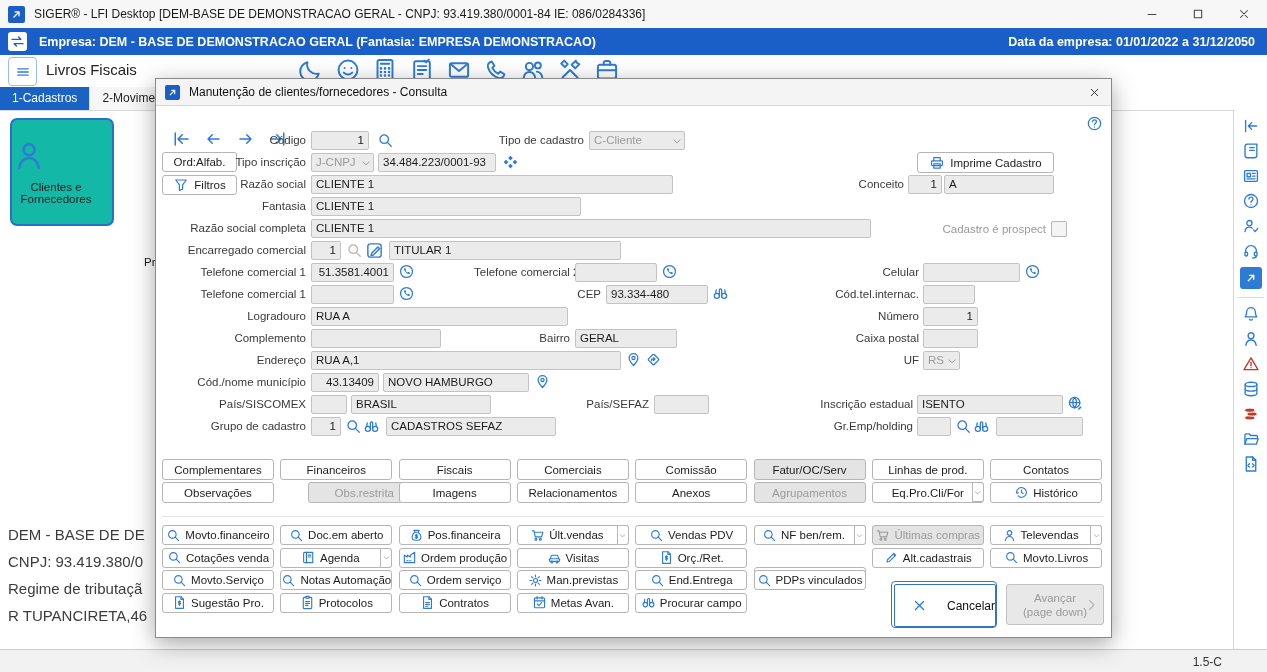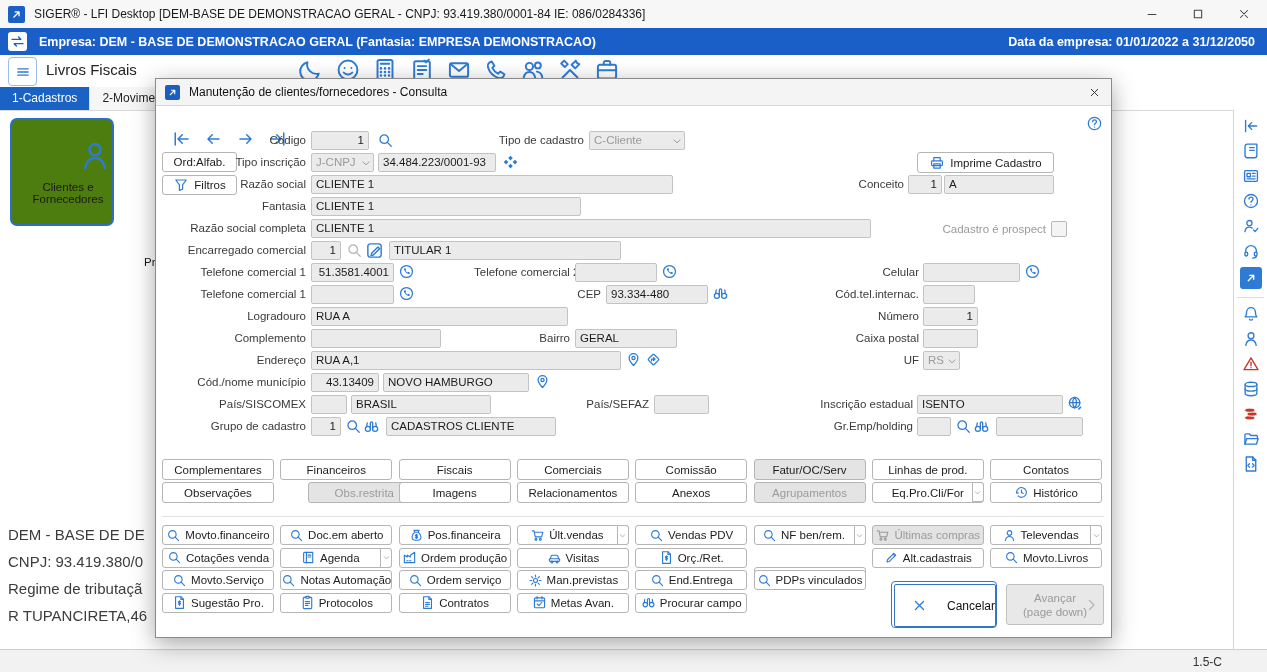--- a/index.html
+++ b/index.html
@@ -22,21 +22,21 @@
   .hamburger{position:absolute;left:8px;top:2px;width:27px;height:27px;border:1px solid #9bbbe8;
              border-radius:4px;display:flex;align-items:center;justify-content:center;color:#2e7bd6;background:#fff}
   .module{position:absolute;left:46px;top:6px;font-size:15px;color:#222}
   .tb-icons{position:absolute;left:298px;top:2px;display:flex;gap:11px;color:#2e7bd6}
   .tb-icons .ti{width:26px;height:26px}
   .tabs{position:absolute;left:0;top:87px;height:23px;display:flex;border-bottom:1px solid #d9d9d9;width:1234px}
   .tab{height:23px;line-height:23px;padding:0 12px;font-size:12px;background:#f6f6f6;color:#222;border-right:1px solid #e0e0e0}
   .tab.active{background:#1a63c5;color:#fff}
   
   .card{position:absolute;left:10px;top:118px;width:100px;height:104px;border:2px solid #2a70c8;
-        border-radius:7px;background:#4d7c0f;display:flex;flex-direction:column;align-items:flex-end;
+        border-radius:7px;background:#14b8a6;display:flex;flex-direction:column;align-items:flex-start;
         justify-content:center;gap:8px;text-align:center;font-size:11.5px;color:#1a1a1a}
   .card .uic{width:34px;height:34px;color:#2e7bd6}
   .partial-label{position:absolute;left:144px;top:256px;font-size:11.5px;color:#1a1a1a}
   .bg-info{position:absolute;left:8px;top:521px;font-size:15px;color:#3c3c3c;line-height:27px;white-space:nowrap}
   
   .sidebar{position:absolute;right:0;top:110px;width:33px;height:540px;border-left:1px solid #d5d5d5;background:#fff}
   .side-ic{width:18px;height:18px;margin:7px auto 0;color:#2e7bd6;display:flex;align-items:center;justify-content:center}
   .side-ic.active{width:22px;height:22px;background:#2e7bd6;border-radius:3px;color:#fff;padding:2px;box-sizing:border-box}
   .side-sep{height:1px;background:#dcdcdc;margin:8px 3px 0}
   .statusbar{position:absolute;left:0;bottom:0;width:1267px;height:22px;background:#f2f2f2;
@@ -574,21 +574,21 @@
         <path d="M9.8 9.8 13.4 13.4"></path>
       </svg>
     </div>
   <div class="icn" style="left:207px;top:339px">
       <svg viewBox="0 0 16 16" width="100%" height="100%" fill="none" stroke="currentColor" stroke-width="1.2" stroke-linecap="round" stroke-linejoin="round">
         <circle cx="4.6" cy="10.2" r="2.4"></circle>
         <circle cx="11.4" cy="10.2" r="2.4"></circle>
         <path d="M6.9 10V4.8a1.1 1.1 0 0 1 2.2 0V10M3.4 8.2 4 4.6M12.6 8.2 12 4.6"></path>
       </svg>
     </div>
-  <div class="fld" style="left:230px;top:338px;width:170px">CADASTROS CLIENTE</div>
+  <div class="fld" style="left:230px;top:338px;width:170px">CADASTROS SEFAZ</div>
   <div class="lbl" style="left:650px;top:338px;width:107px">Gr.Emp/holding</div>
   <div class="fld" style="left:761px;top:338px;width:34px"></div>
   <div class="icn" style="left:799px;top:339px">
       <svg viewBox="0 0 16 16" width="100%" height="100%" fill="none" stroke="currentColor" stroke-width="1.2" stroke-linecap="round" stroke-linejoin="round">
         <circle cx="6.8" cy="6.8" r="4"></circle>
         <path d="M9.8 9.8 13.4 13.4"></path>
       </svg>
     </div>
   <div class="icn" style="left:817px;top:339px">
       <svg viewBox="0 0 16 16" width="100%" height="100%" fill="none" stroke="currentColor" stroke-width="1.2" stroke-linecap="round" stroke-linejoin="round">

